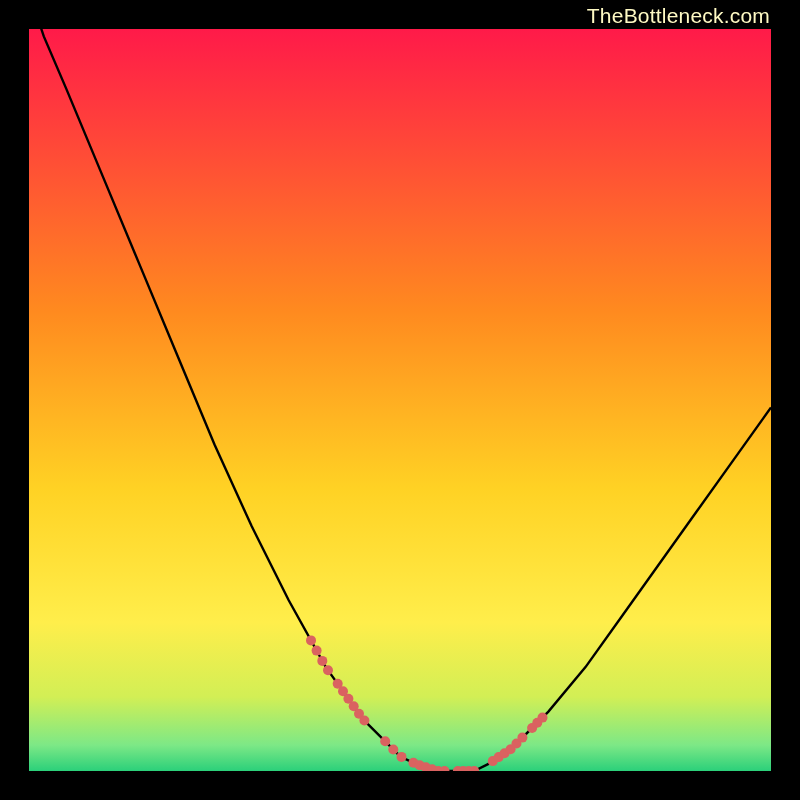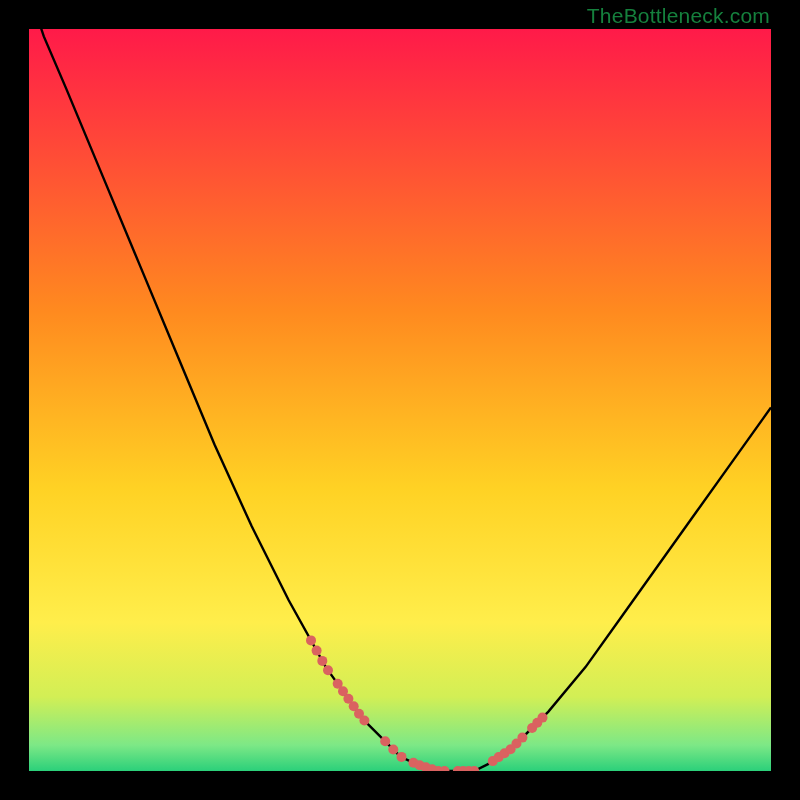--- a/index.html
+++ b/index.html
@@ -22,21 +22,21 @@
     position: absolute;
     left: 29px;
     top: 29px;
     width: 742px;
     height: 742px;
   }
   .watermark {
     position: absolute;
     top: 4px;
     right: 30px;
-    color: #15803d;
+    color: #fef9c3;
     font-family: Arial, Helvetica, sans-serif;
     font-size: 21px;
     letter-spacing: 0.2px;
     user-select: none;
   }
 </style>
 </head>
 <body>
 
 <div class="frame">

